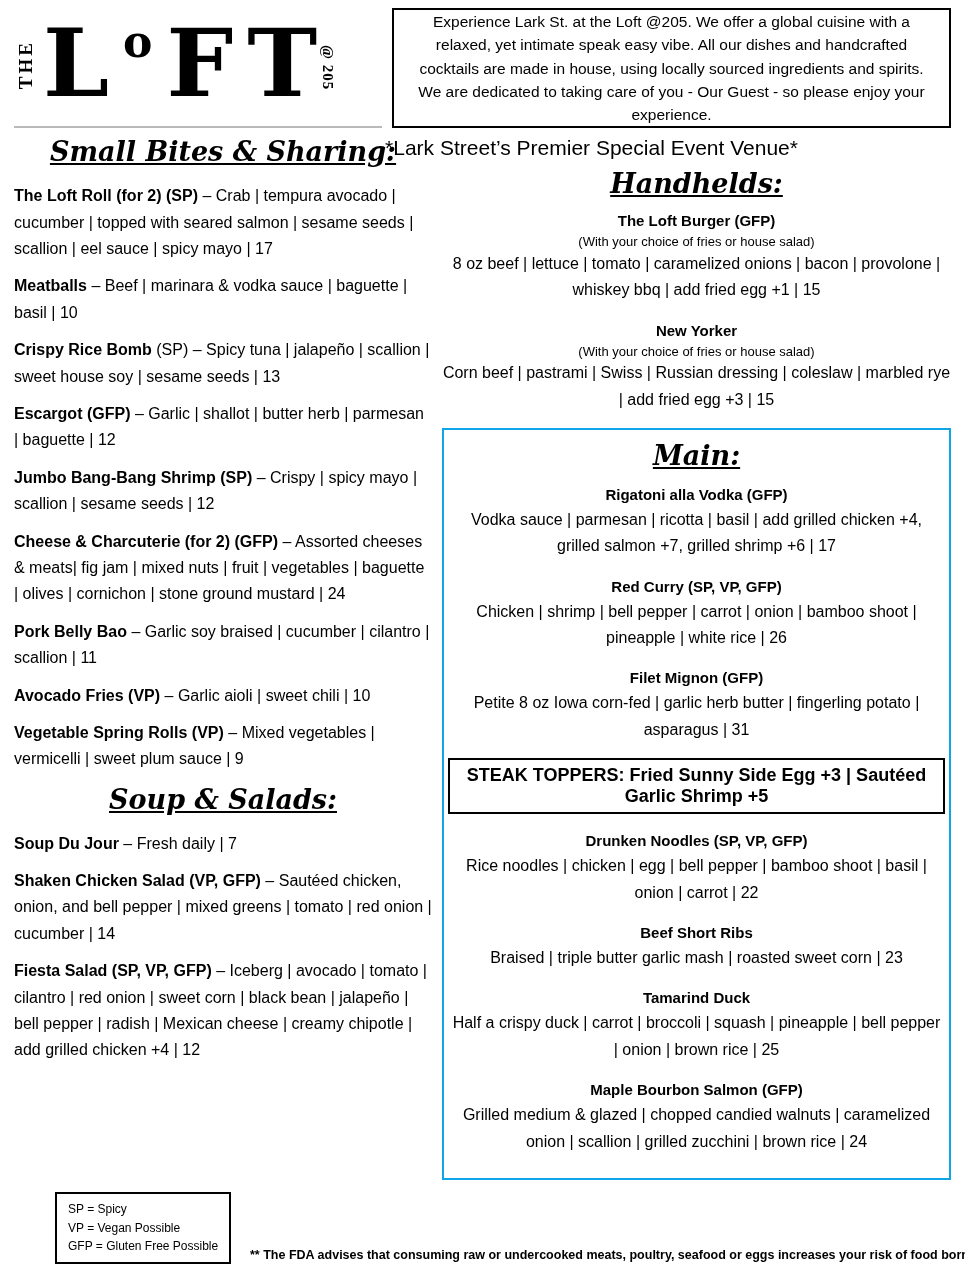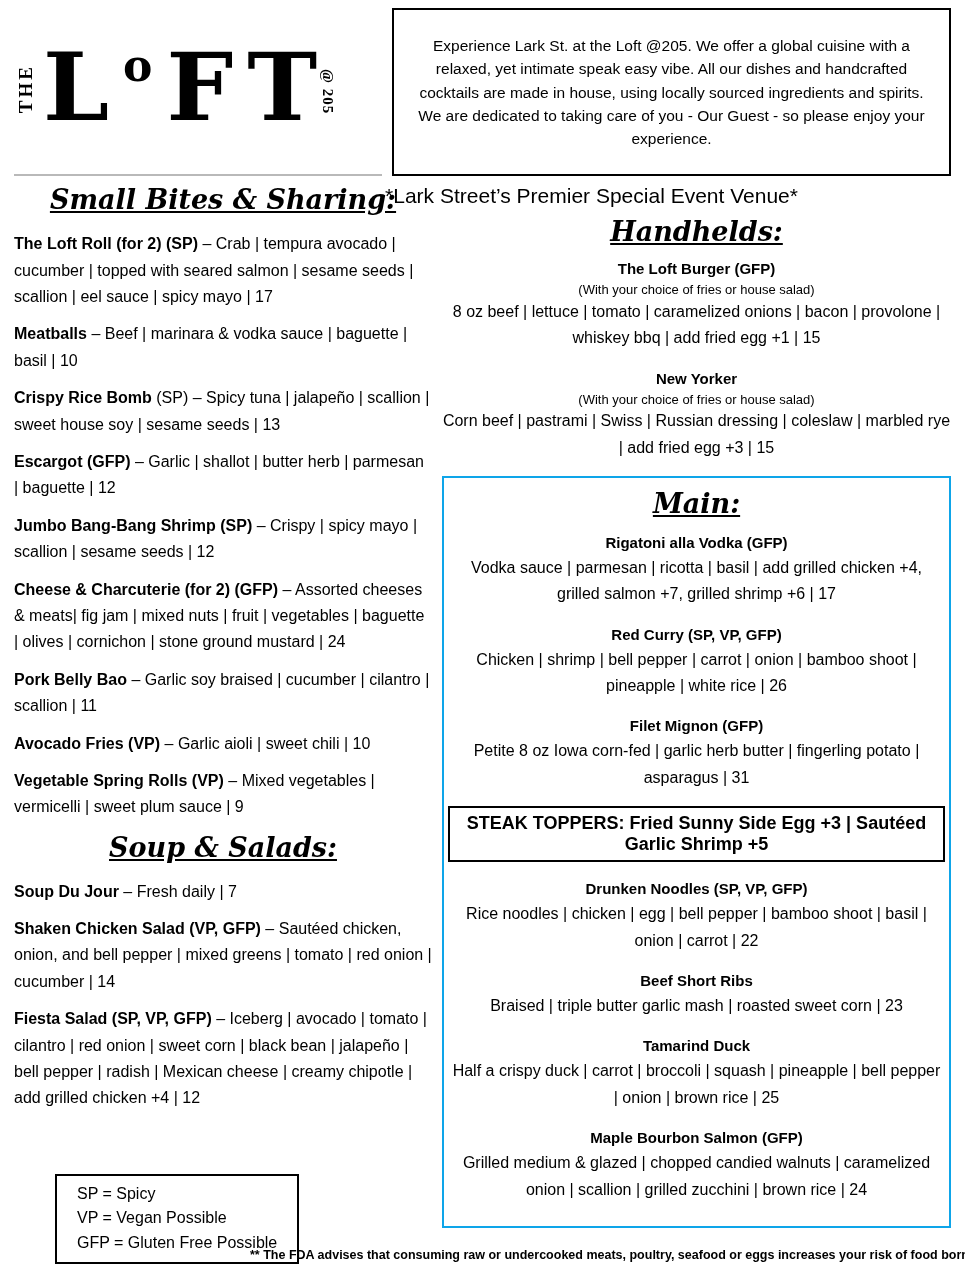--- a/index.html
+++ b/index.html
@@ -26,21 +26,21 @@
     display:flex; align-items:flex-start; gap:14px; line-height:0.95;
   }
   .logo-big { font-size:94px; }
   .logo-o { font-size:44px; margin-top:2px; }
   .logo-at {
     writing-mode:vertical-rl;
     font-family:"Liberation Serif", serif; font-weight:bold;
     font-size:15px; letter-spacing:1px; margin-left:-6px; margin-top:6px;
   }
   .intro-box {
-    flex:1; border:2px solid #000; padding:24px 14px;
+    flex:1; border:2px solid #000; padding:0 14px;
     font-size:15.5px; line-height:1.5; text-align:center;
   }
 
   
   .columns { display:flex; align-items:flex-start; }
   .col-left { width:424px; flex:none; padding-right:6px; }
   .col-right { flex:1; padding-left:4px; }
 
   .script-heading {
     font-family:"DejaVu Serif", serif; font-style:italic; font-weight:bold;
@@ -62,21 +62,21 @@
   .main-box .script-heading { margin:4px 0 12px; }
 
   .steak-box {
     border:2px solid #000; text-align:center; font-weight:bold;
     font-size:18px; padding:5px 4px; margin:0 -4px 15px;
   }
 
   
   .legend-box {
     position:absolute; left:55px; bottom:16px; border:2px solid #000;
-    font-size:16px; line-height:1.55; padding:6px 20px; min-width:168px;
+    font-size:12px; line-height:1.55; padding:6px 11px; min-width:168px;
   }
   .fda-note {
     position:absolute; left:250px; right:14px; bottom:18px;
     font-size:12.5px; font-weight:bold; text-align:center; white-space:nowrap;
   }
 </style>
 </head>
 <body>
 
 <div class="page">

